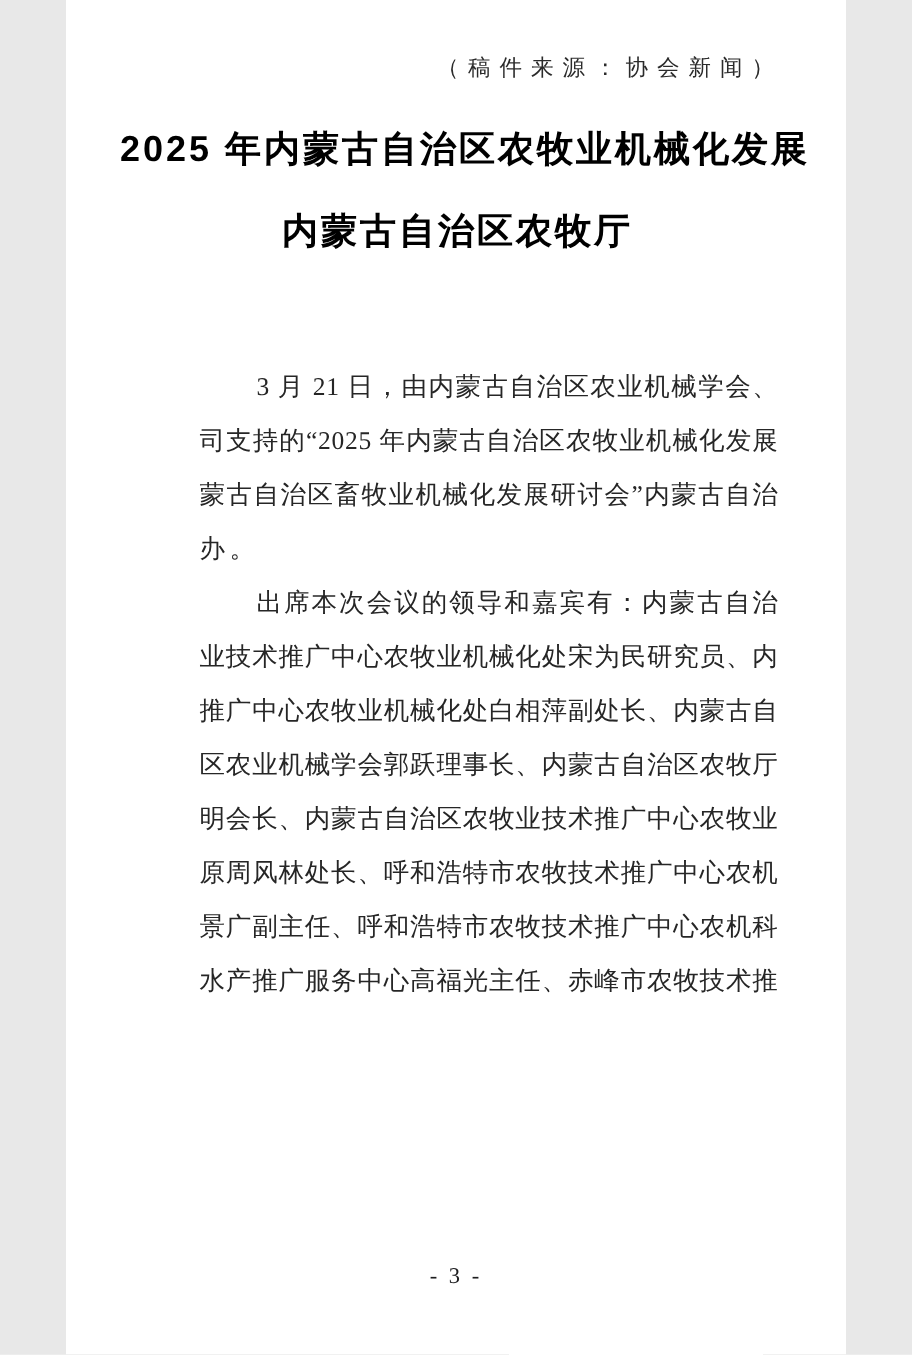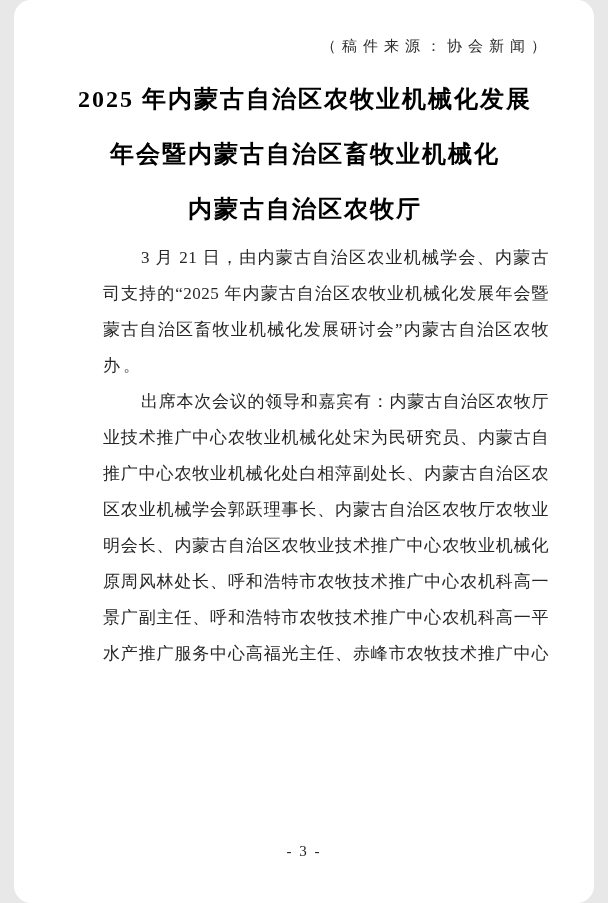--- a/index.html
+++ b/index.html
@@ -2,28 +2,27 @@
 <html><head>
 <meta charset="utf-8">
 <style>
   html, body {
     margin: 0;
     padding: 0;
     background: #e8e8e8;
   }
   .doc {
     position: relative;
-    width: 580px;
+    width: 520px;
     height: 903px;
     margin: 0 auto;
     background: #ffffff;
     overflow: hidden;
     font-family: "Liberation Serif", "DejaVu Serif", serif;
     color: #262626;
-    border-radius: 17px;
   }
   .source {
     position: absolute;
     top: 36px;
     left: 48px;
     right: 42px;
     text-align: right;
     font-size: 15px;
     letter-spacing: 6px;
     line-height: 20px;
@@ -37,21 +36,20 @@
     text-align: center;
     font-family: "Liberation Sans", "DejaVu Sans", sans-serif;
     font-weight: 700;
     font-size: 24px;
     color: #000000;
   }
   .title-line {
     line-height: 55px;
     letter-spacing: 2px;
     white-space: nowrap;
-    font-family: Liberation Serif, serif;
   }
   .body-text {
     position: absolute;
     top: 240px;
     left: 48px;
     right: 45px;
     font-size: 17px;
   }
   .paragraph { margin: 0; }
   .tline {
@@ -83,21 +81,20 @@
   }
 </style>
 </head>
 <body>
 
 <div class="doc" style="background: rgb(255, 255, 255); color: rgb(38, 38, 38);">
   <div class="source">（稿件来源：协会新闻）</div>
 
   <div class="title" style="color: rgb(0, 0, 0);">
       <div class="title-line">2025 年内蒙古自治区农牧业机械化发展</div>
-      <div class="title-line">年会暨内蒙古自治区畜牧业机械化</div>
       <div class="title-line">内蒙古自治区农牧厅</div>
     </div>
 
   <div class="body-text">
       <div class="paragraph">
         <div class="tline first">3 月 21 日，由内蒙古自治区农业机械学会、内蒙古农</div>
         <div class="tline">司支持的“2025 年内蒙古自治区农牧业机械化发展年会暨内</div>
         <div class="tline">蒙古自治区畜牧业机械化发展研讨会”内蒙古自治区农牧</div>
         <div class="tline natural-last">办。</div>
       </div>

